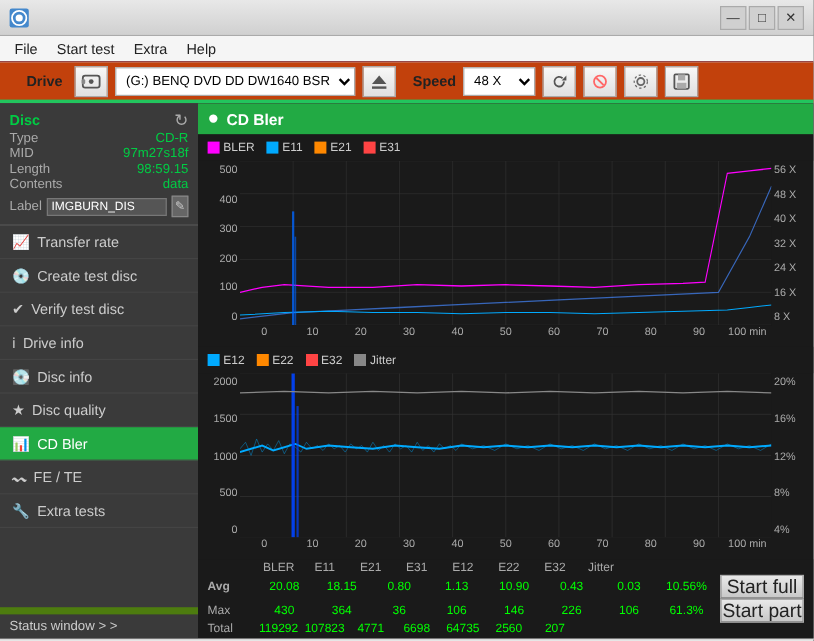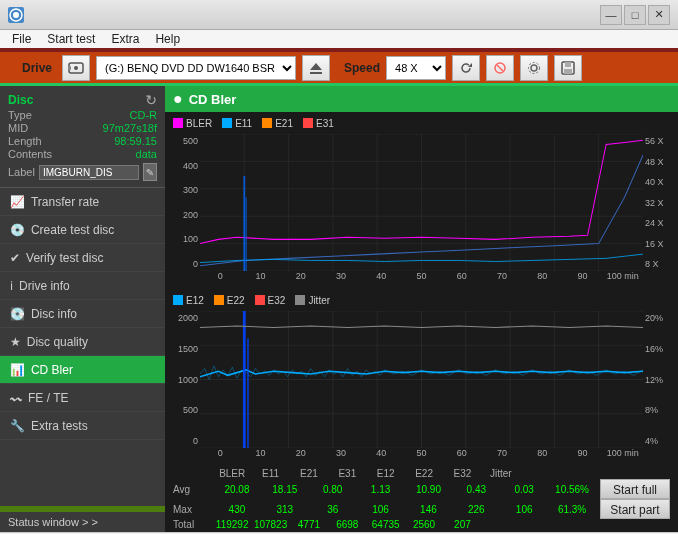--- a/index.html
+++ b/index.html
@@ -21,21 +21,21 @@
     .titlebar-controls { display: flex; gap: 2px; }
     .titlebar-btn { width: 22px; height: 20px; background: #d0d0d0; border: 1px solid #aaa; cursor: pointer; display: flex; align-items: center; justify-content: center; font-size: 11px; color: #333; }
 
     
     .menubar {
       background: #f5f5f5;
       height: 22px;
       display: flex;
       align-items: center;
       padding: 0 4px;
-      border-bottom: 4px solid #7f1d1d;
+      border-bottom: 1px solid #7f1d1d;
     }
     .menu-item { padding: 2px 8px; cursor: pointer; font-size: 12px; color: #222; }
 
     
     .drivebar {
       background: #c2410c;
       height: 34px;
       display: flex;
       align-items: center;
       padding: 0 22px;
@@ -198,21 +198,21 @@
       padding: 2px 8px;
     }
     .stats-row {
       display: flex;
       align-items: center;
       gap: 0;
     }
     .stats-label { color: #aaaaaa; font-size: 10px; width: 40px; }
     .stats-cell { color: #00ff00; font-size: 10px; flex: 1; text-align: center; }
     .stats-cell.header { color: #aaaaaa; }
-    .stats-btn { width: 70px; height: 20px; background: linear-gradient(to bottom, #e8e8e8, #c8c8c8); border: 1px solid #aaa; cursor: pointer; font-size: 12px; text-align: center; line-height: 20px; color: #222; margin-left: 4px; }
+    .stats-btn { width: 70px; height: 20px; background: linear-gradient(to bottom, #e8e8e8, #c8c8c8); border: 1px solid #aaa; cursor: pointer; font-size: 16px; text-align: center; line-height: 20px; color: #222; margin-left: 4px; }
 
     
     .statusbar {
       height: 26px;
       background: #f0f0f0;
       border-top: 1px solid #ccc;
       display: flex;
       align-items: center;
       padding: 0 8px;
       gap: 8px;
@@ -554,36 +554,36 @@
         <span class="stats-cell header">E21</span>
         <span class="stats-cell header">E31</span>
         <span class="stats-cell header">E12</span>
         <span class="stats-cell header">E22</span>
         <span class="stats-cell header">E32</span>
         <span class="stats-cell header">Jitter</span>
         <span style="width:150px;"></span>
       </div>
 
       <div class="stats-row">
-        <span class="stats-label" style="color:#aaa;">Avg</span>
+        <span class="stats-label" style="color:#aaa;font-weight:bold;">Avg</span>
         <span class="stats-cell">20.08</span>
         <span class="stats-cell">18.15</span>
         <span class="stats-cell">0.80</span>
         <span class="stats-cell">1.13</span>
         <span class="stats-cell">10.90</span>
         <span class="stats-cell">0.43</span>
         <span class="stats-cell">0.03</span>
         <span class="stats-cell">10.56%</span>
         <button class="stats-btn">Start full</button>
       </div>
 
       <div class="stats-row">
         <span class="stats-label" style="color:#aaa;">Max</span>
         <span class="stats-cell">430</span>
-        <span class="stats-cell">313</span>
+        <span class="stats-cell">364</span>
         <span class="stats-cell">36</span>
         <span class="stats-cell">106</span>
         <span class="stats-cell">146</span>
         <span class="stats-cell">226</span>
         <span class="stats-cell">106</span>
         <span class="stats-cell">61.3%</span>
         <button class="stats-btn">Start part</button>
       </div>
 
       <div class="stats-row">

